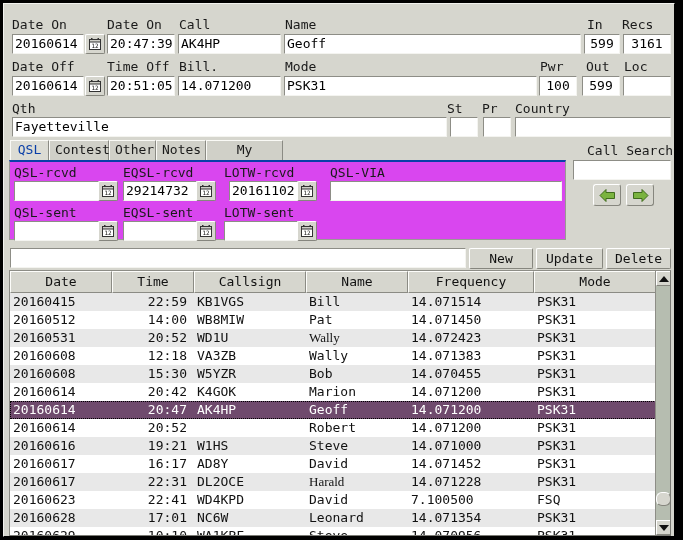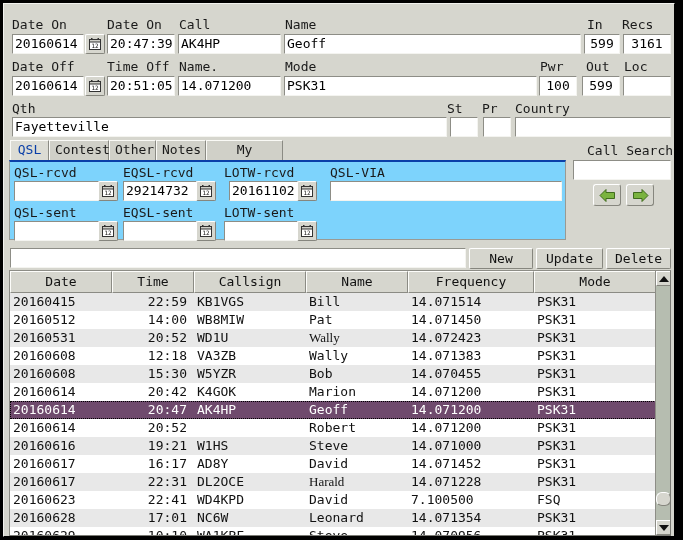--- a/index.html
+++ b/index.html
@@ -57,21 +57,21 @@
   .tab {
     height: 20px; background: #d0d0c8;
     border: 1px solid #8b8b84;
     border-top-color: #fafaf6; border-left-color: #fafaf6;
     font-size: 13px; line-height: 18px; text-align: center;
     color: #1a1a1a; padding: 0 5px; float: left;
     border-bottom: none;
   }
   .tab.sel { color: #0a3fa8; background: #dcdcd4; }
   .grp {
-    position: absolute; background: #7dd3fc;
+    position: absolute; background: #d946ef;
     border: 1px solid #9a9a93;
     border-top-color: #0a3fa8;
     border-top-width: 2px;
   }
   
   #tbl {
     position: absolute; left: 5px; top: 266px;
     width: 662px; height: 266px;
     border: 1px solid #7a7a74;
     border-top-color: #8d8d86; border-left-color: #8d8d86;
@@ -140,21 +140,21 @@
       </svg>
   </div>
   <div class="fld row" style="left:103px; top:30px; width:68px;">20:47:39</div>
   <div class="fld row" style="left:174px; top:30px; width:103px;">AK4HP</div>
   <div class="fld row" style="left:280px; top:30px; width:297px;">Geoff</div>
   <div class="fld row" style="left:580px; top:30px; width:36px; text-align:center;">599</div>
   <div class="fld row" style="left:619px; top:30px; width:48px; text-align:center;">3161</div>
 
   <div class="lbl row" style="left:8px; top:56px;">Date Off</div>
   <div class="lbl row" style="left:103px; top:56px;">Time Off</div>
-  <div class="lbl row" style="left:175px; top:56px;">Name.</div>
+  <div class="lbl row" style="left:175px; top:56px;">Bill.</div>
   <div class="lbl row" style="left:281px; top:56px;">Mode</div>
   <div class="lbl row" style="left:536px; top:56px;">Pwr</div>
   <div class="lbl row" style="left:582px; top:56px;">Out</div>
   <div class="lbl row" style="left:620px; top:56px;">Loc</div>
 
   <div class="fld row" style="left:8px; top:72px; width:72px;">20160614</div>
   <div class="cal row" style="left:81px; top:72px;">
     <svg width="12" height="12" viewBox="0 0 12 12">
         <rect x="0.5" y="1.5" width="11" height="10" fill="#fff" stroke="#333"></rect>
         <rect x="0.5" y="1.5" width="11" height="2.5" fill="#cfcfc8" stroke="#333"></rect>

